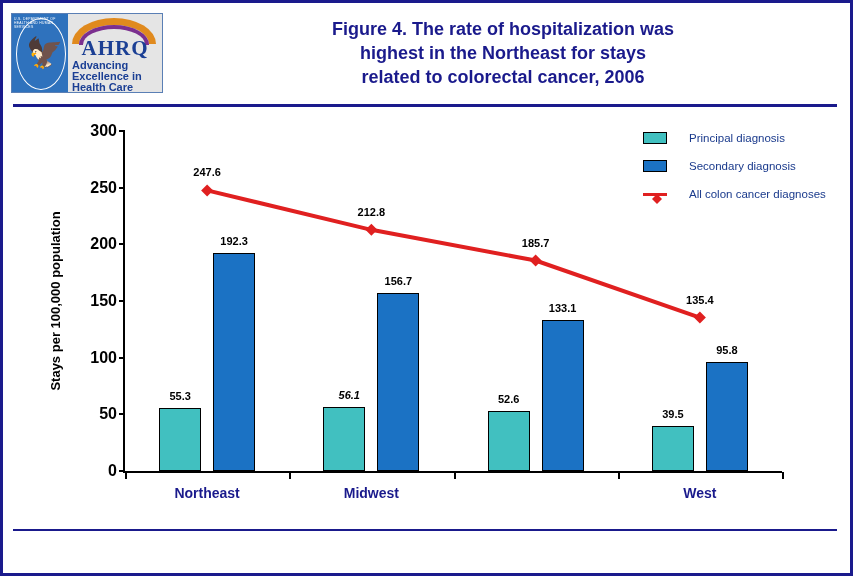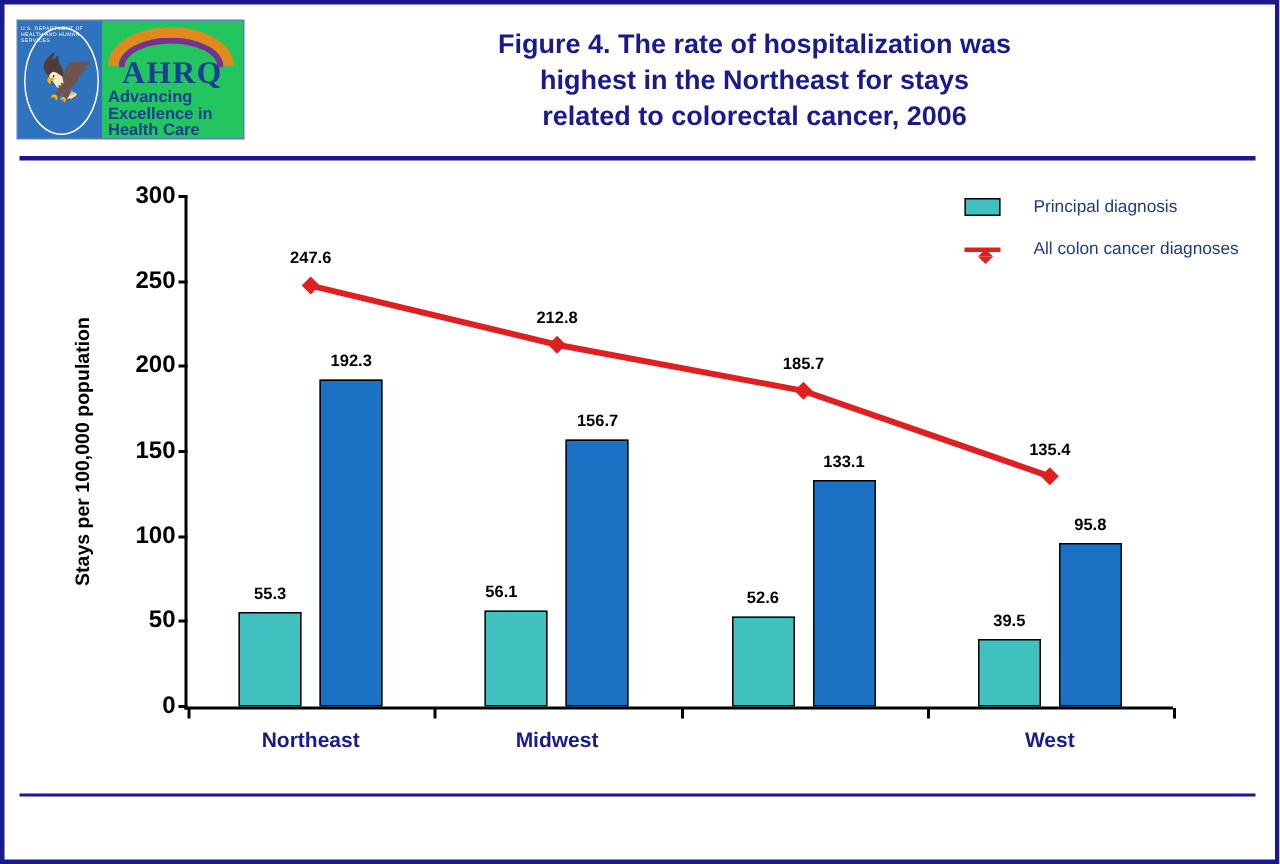--- a/index.html
+++ b/index.html
@@ -63,21 +63,21 @@
     left: 2px; top: 3px;
     width: 52px; height: 72px;
     font-size: 3.4px;
     color: #ffffff;
     letter-spacing: .3px;
   }
   #logo-right {
     position: absolute;
     left: 56px; top: 0;
     width: 94px; height: 78px;
-    background: #22c55e;
+    background: #e5e5e5;
   }
   #ahrq-arc {
     position: absolute;
     left: 4px; top: 4px;
     width: 84px; height: 26px;
     border-top: 7px solid #e08a1e;
     border-left: 7px solid #e08a1e;
     border-right: 7px solid #e08a1e;
     border-bottom: none;
     border-radius: 42px 42px 0 0 / 26px 26px 0 0;
@@ -366,21 +366,21 @@
         <div class="ytick-mark" style="top: 0px;"></div>
         <div class="group" style="left: 0px; width: 164.25px;">
           <div class="bar principal" style="height: 62.6733px; left: 34.125px;"></div>
           <div class="bar-label" style="left: 25.125px; bottom: 68.6733px;">55.3</div>
           <div class="bar secondary" style="height: 217.94px; left: 88.125px;"></div>
           <div class="bar-label" style="left: 79.125px; bottom: 223.94px;">192.3</div>
           <div class="xtick-label" style="left: 12.125px;">Northeast</div>
         </div>
         <div class="group" style="left: 164.25px; width: 164.25px;">
           <div class="bar principal" style="height: 63.58px; left: 34.125px;"></div>
-          <div class="bar-label" style="left: 15px; bottom: 69.58px;">56.1</div>
+          <div class="bar-label" style="left: 30px; bottom: 69.58px; font-style: italic;">56.1</div>
           <div class="bar secondary" style="height: 177.593px; left: 88.125px;"></div>
           <div class="bar-label" style="left: 79.125px; bottom: 183.593px;">156.7</div>
           <div class="xtick-label" style="left: 12.125px;">Midwest</div>
         </div>
         <div class="group" style="left: 328.5px; width: 164.25px;">
           <div class="bar principal" style="height: 59.6133px; left: 34.125px;"></div>
           <div class="bar-label" style="left: 25.125px; bottom: 66px;">52.6</div>
           <div class="bar secondary" style="height: 150.847px; left: 88.125px;"></div>
           <div class="bar-label" style="left: 79.125px; bottom: 156.847px;">133.1</div>
         </div>
@@ -401,20 +401,24 @@
         <div class="line-label" style="left: 410.625px; top: 117.54px;">185.7</div>
         <div class="line-label" style="left: 574.875px; top: 174.547px;">135.4</div>
       </div>
 
     <div id="legend">
       <div class="legend-row">
         <span class="legend-swatch principal"></span>
         <span>Principal diagnosis</span>
       </div>
       <div class="legend-row">
+        <span class="legend-swatch secondary"></span>
+        <span>Secondary diagnosis</span>
+      </div>
+      <div class="legend-row">
         <span class="legend-line"></span>
         <span class="legend-dot"></span>
         <span>All colon cancer diagnoses</span>
       </div>
     </div>
   </div>
 
   <div id="footer-rule"></div>
 </div>
 

